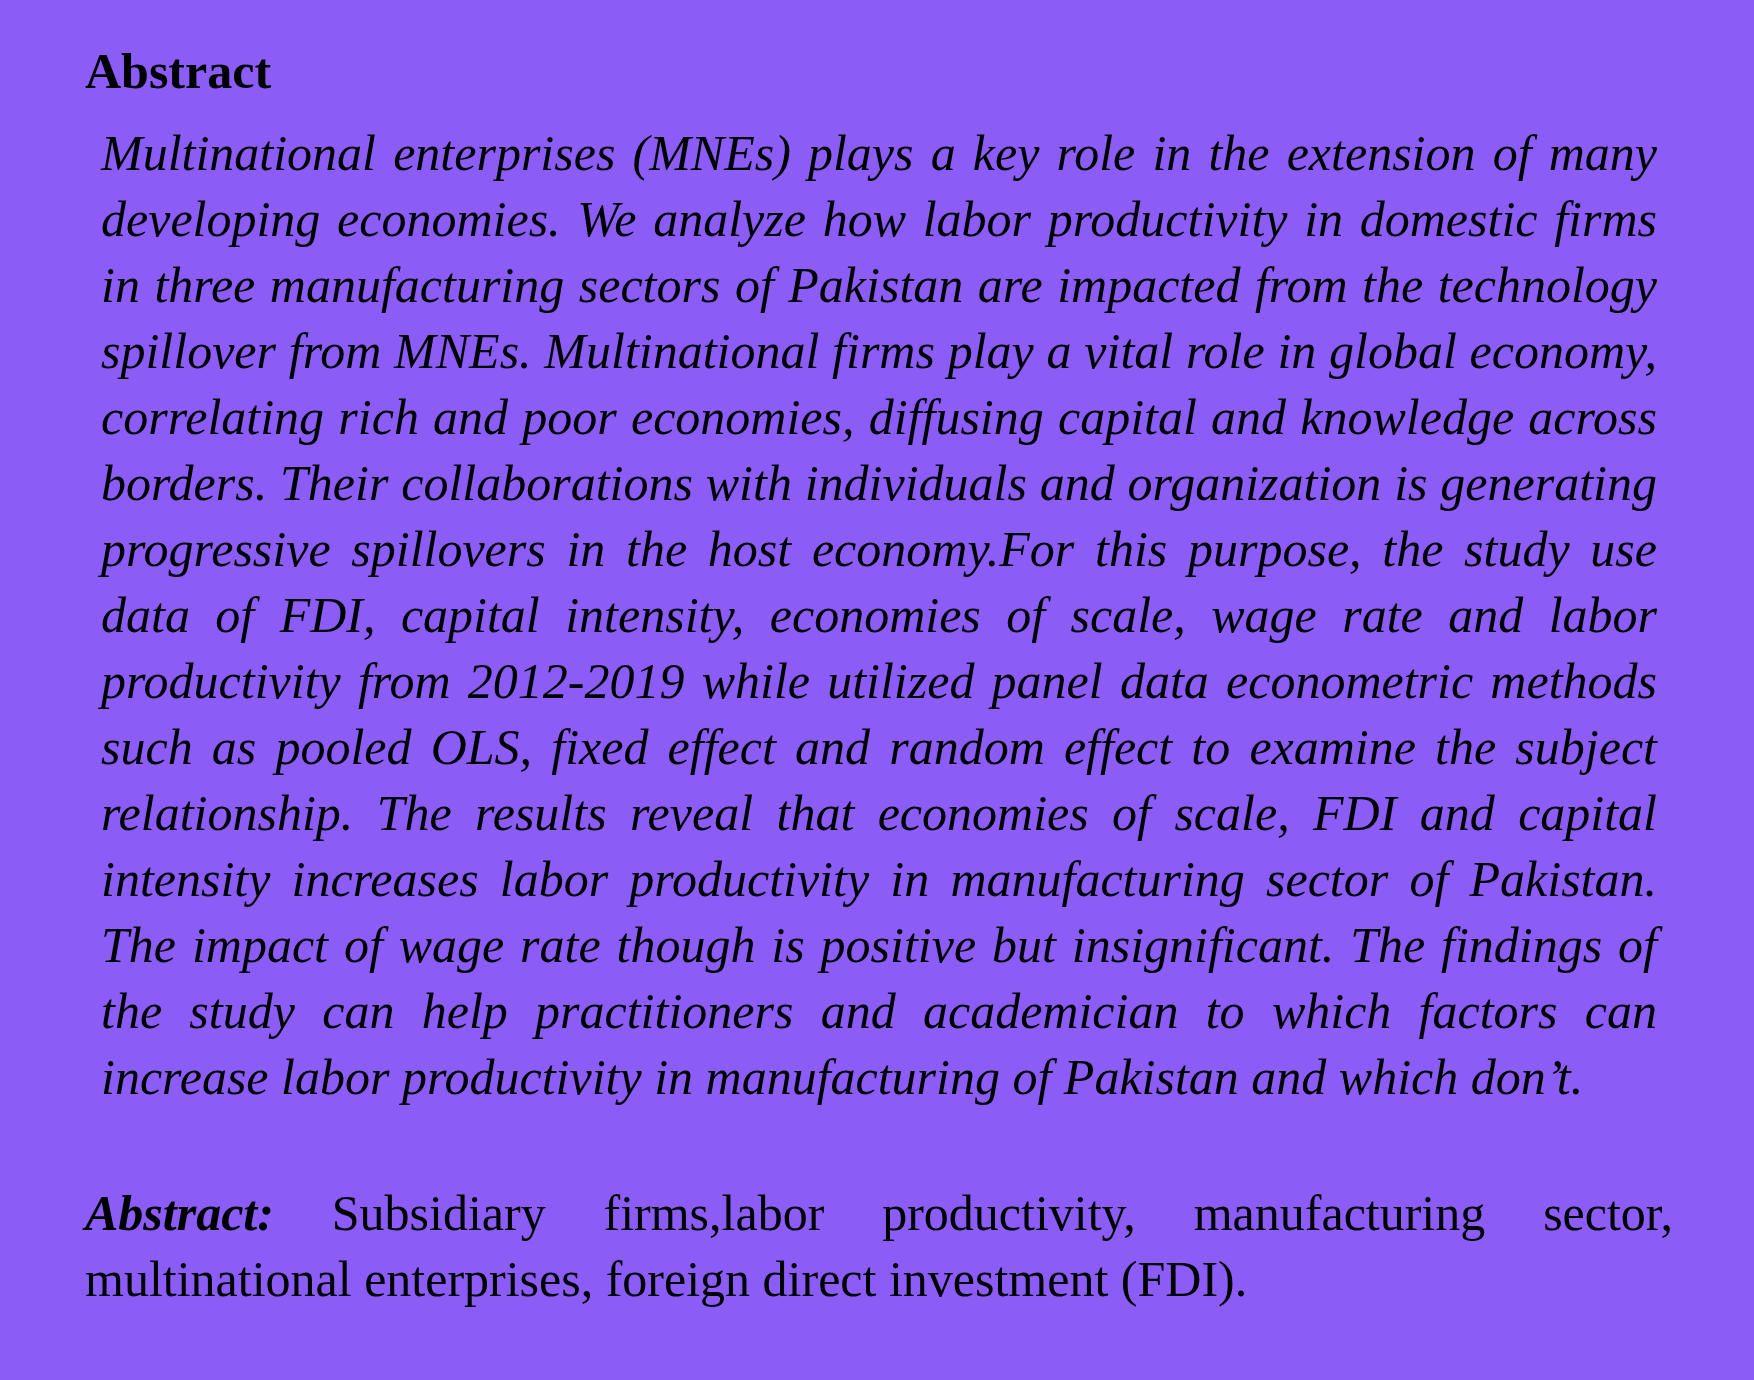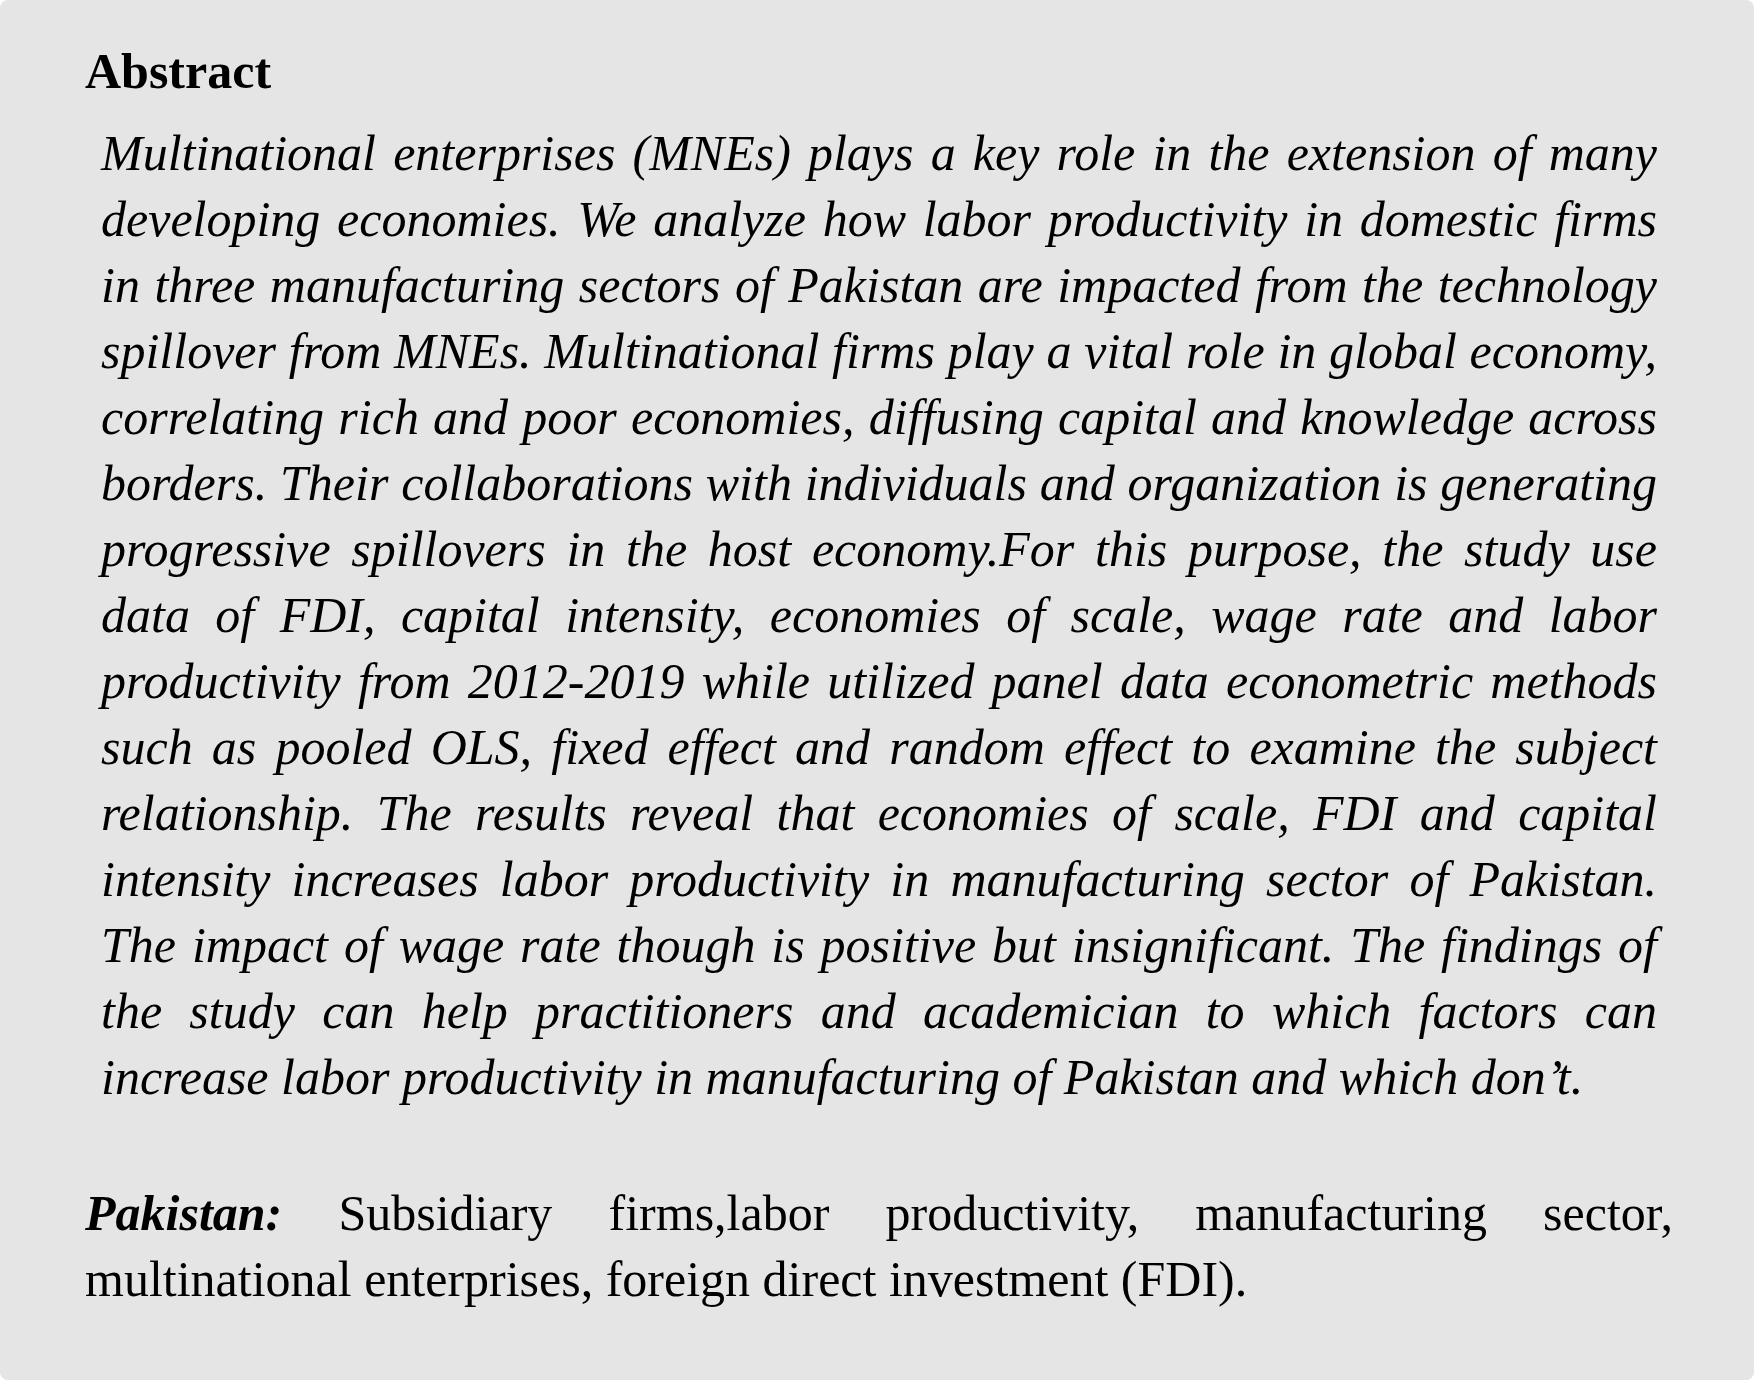--- a/index.html
+++ b/index.html
@@ -5,26 +5,25 @@
   html, body {
     margin: 0;
     padding: 0;
     background: #ffffff;
   }
   .page {
     position: relative;
     width: 1754px;
     height: 1380px;
     box-sizing: border-box;
-    background: #e5e5e5;
+    background: #8b5cf6;
     color: #000000;
     padding: 38px 81px 12px 85px;
     overflow: hidden;
     font-family: "Liberation Serif", serif;
-    border-radius: 8px;
   }
   .heading {
     margin: 0;
     font-family: "Liberation Serif", serif;
     font-size: 50px;
     line-height: 66px;
     font-weight: 700;
     font-style: normal;
     text-align: left;
   }
@@ -52,14 +51,14 @@
   }
 </style>
 </head>
 <body>
 
 <div class="page">
   <h1 class="heading">Abstract</h1>
 
   <p class="abstract">Multinational enterprises (MNEs) plays a key role in the extension of many developing economies. We analyze how labor productivity in domestic firms in three manufacturing sectors of Pakistan are impacted from the technology spillover from MNEs. Multinational firms play a vital role in global economy, correlating rich and poor economies, diffusing capital and knowledge across borders. Their collaborations with individuals and organization is generating progressive spillovers in the host economy.For this purpose, the study use data of FDI, capital intensity, economies of scale, wage rate and labor productivity from 2012-2019 while utilized panel data econometric methods such as pooled OLS, fixed effect and random effect to examine the subject relationship. The results reveal that economies of scale, FDI and capital intensity increases labor productivity in manufacturing sector of Pakistan. The impact of wage rate though is positive but insignificant. The findings of the study can help practitioners and academician to which factors can increase labor productivity in manufacturing of Pakistan and which don’t.</p>
 
-  <p class="keywords"><b class="kw-label">Pakistan:</b> <span class="kw-text">Subsidiary firms,labor productivity, manufacturing sector, multinational enterprises, foreign direct investment (FDI).</span></p>
+  <p class="keywords"><b class="kw-label">Abstract:</b> <span class="kw-text">Subsidiary firms,labor productivity, manufacturing sector, multinational enterprises, foreign direct investment (FDI).</span></p>
 </div>
 
 </body></html>

